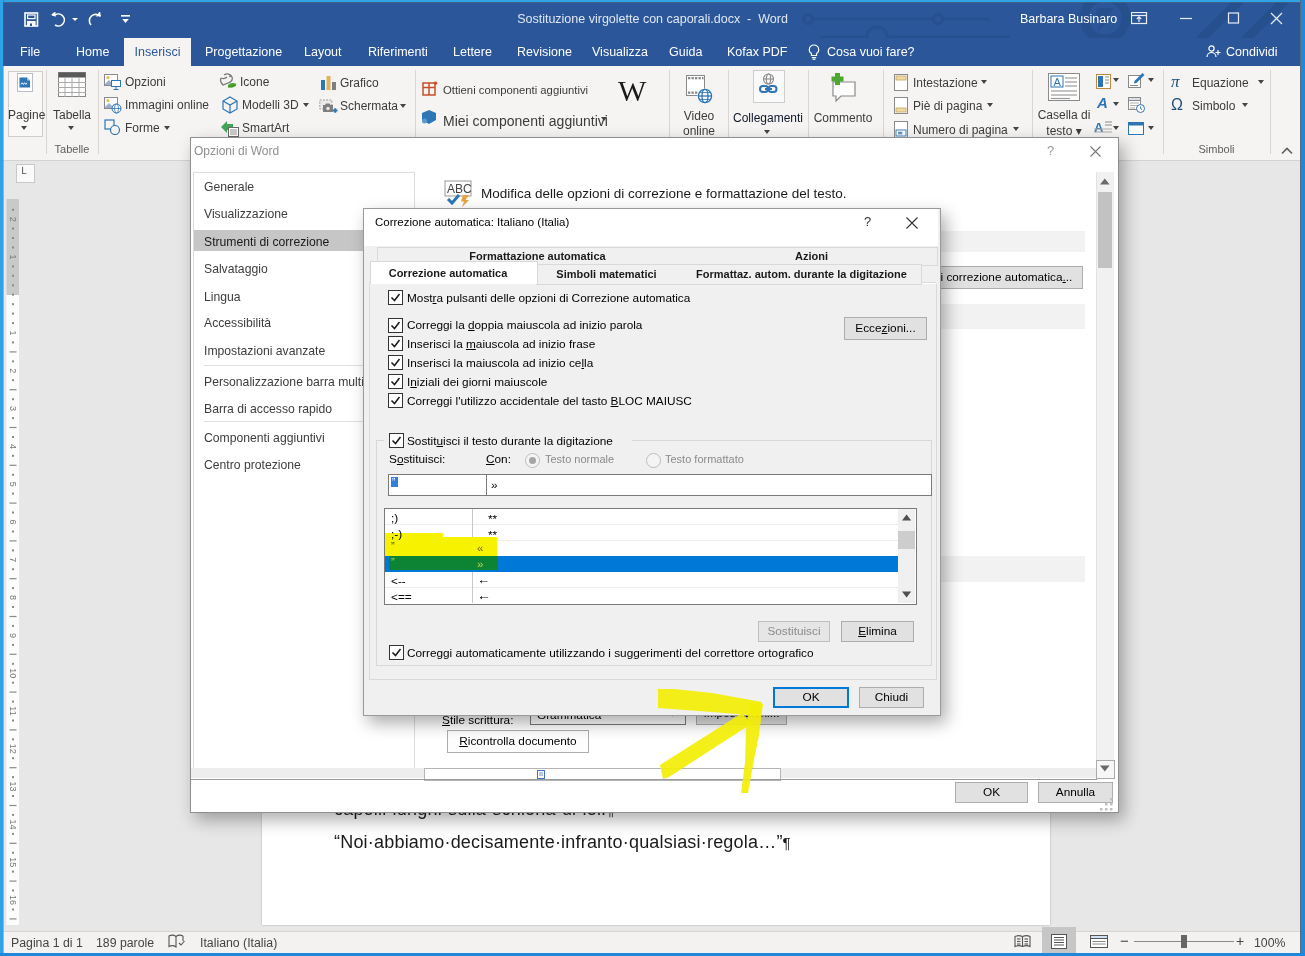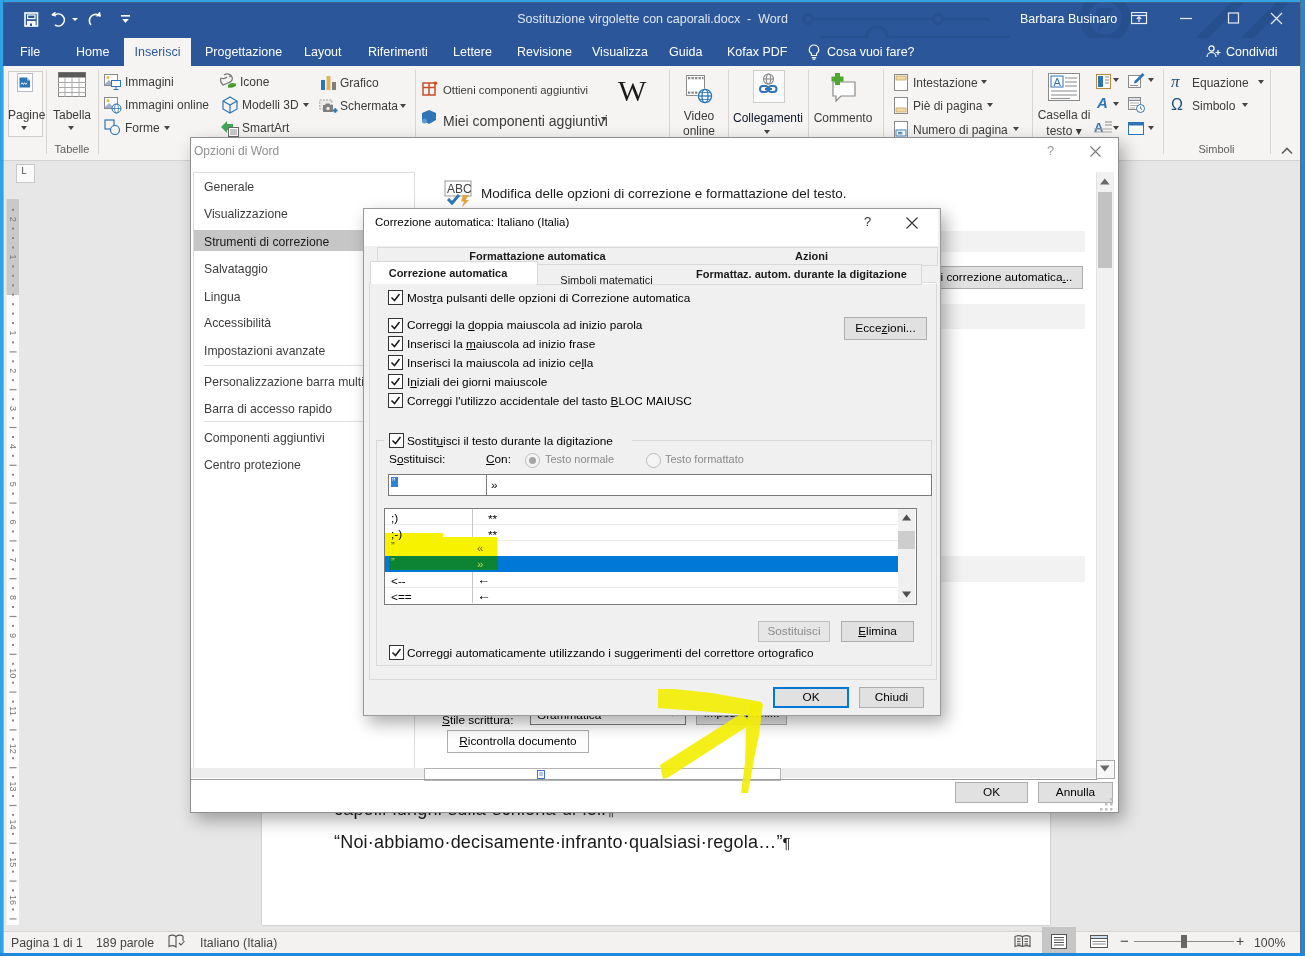--- a/index.html
+++ b/index.html
@@ -149,21 +149,21 @@
 <svg class="abs" style="left:104px;top:74px;" width="18" height="17" viewBox="0 0 18 17">
   <rect x="0.5" y="0.5" width="13" height="11" fill="#fdfdfd" stroke="#8a8a8a"></rect>
   <circle cx="4" cy="3.5" r="1.5" fill="#e8b84b"></circle>
   <path d="M1 10 l4 -4 l3 3 l2 -2 l3 3 l0 1 l-12 0 z" fill="#9ab0cc"></path>
   <g stroke="#2e75b6" fill="none">
         <rect x="7.5" y="6.5" width="9" height="6" fill="#fff"></rect>
         <line x1="12" y1="12.5" x2="12" y2="15"></line>
         <line x1="9.5" y1="15.5" x2="14.5" y2="15.5"></line>
       </g>
 </svg>
-<div class="t ribtxt" style="left:125px;top:75px;">Immagini</div>
+<div class="t ribtxt" style="left:125px;top:75px;">Opzioni</div>
 <svg class="abs" style="left:104px;top:97px;" width="18" height="17" viewBox="0 0 18 17">
   <rect x="0.5" y="0.5" width="13" height="11" fill="#fdfdfd" stroke="#8a8a8a"></rect>
   <circle cx="4" cy="3.5" r="1.5" fill="#e8b84b"></circle>
   <path d="M1 10 l4 -4 l3 3 l2 -2 l3 3 l0 1 l-12 0 z" fill="#9ab0cc"></path>
   <circle cx="12.5" cy="11.5" r="4.5" fill="#fff" stroke="#2e75b6"></circle>
   <g stroke="#2e75b6" fill="none" stroke-width="0.8">
         <ellipse cx="12.5" cy="11.5" rx="2" ry="4.5"></ellipse>
         <line x1="8" y1="11.5" x2="17" y2="11.5"></line>
       </g>
 </svg>
@@ -590,21 +590,21 @@
 <div class="abs" style="left:369px;top:283px;width:566px;height:395px;background:#f0f0f0;border:1px solid #d9d9d9;border-top:1px solid #fff;"></div>
 <div class="abs" style="left:369px;top:282px;width:567px;height:1px;background:#d9d9d9;"></div>
 <div class="abs" style="left:377px;top:247px;width:321px;height:17px;background:#f0f0f0;border:1px solid #d9d9d9;"></div>
 <div class="abs" style="left:698px;top:247px;width:239px;height:17px;background:#f0f0f0;border:1px solid #d9d9d9;border-left:none;"></div>
 <div class="t" style="left:377px;top:250px;width:321px;text-align:center;font-size:11px;font-weight:bold;color:#1a1a1a;">Formattazione automatica</div>
 <div class="t" style="left:698px;top:250px;width:227px;text-align:center;font-size:11px;font-weight:bold;color:#1a1a1a;">Azioni</div>
 <div class="abs" style="left:536px;top:264px;width:141px;height:19px;background:#f0f0f0;border:1px solid #d9d9d9;"></div>
 <div class="abs" style="left:677px;top:264px;width:244px;height:19px;background:#f0f0f0;border:1px solid #d9d9d9;border-left:none;"></div>
 <div class="abs" style="left:370px;top:261px;width:166px;height:22px;background:#fff;border:1px solid #d9d9d9;border-bottom:none;"></div>
 <div class="t" style="left:370px;top:267px;width:156px;text-align:center;font-size:11px;font-weight:bold;color:#1a1a1a;">Correzione automatica</div>
-<div class="t" style="left:536px;top:274px;width:141px;text-align:center;font-size:11px;font-weight:normal;color:#1a1a1a;">Simboli matematici</div>
+<div class="t" style="left:536px;top:268px;width:141px;text-align:center;font-size:11px;font-weight:bold;color:#1a1a1a;">Simboli matematici</div>
 <div class="t" style="left:677px;top:268px;width:249px;text-align:center;font-size:11px;font-weight:bold;color:#1a1a1a;">Formattaz. autom. durante la digitazione</div>
 <div class="cb" style="left:388.0px;top:290.0px;">
       <svg width="13" height="13">
         <path d="M2.5 6.5 L5.5 9.5 L10.5 3" stroke="#1a1a1a" stroke-width="1.5" fill="none"></path>
       </svg>
     </div>
 <div class="t dlgtxt" style="left:407px;top:290.8px;">Most<u>r</u>a pulsanti delle opzioni di Correzione automatica</div>
 <div class="cb" style="left:388.0px;top:317.5px;">
       <svg width="13" height="13">
         <path d="M2.5 6.5 L5.5 9.5 L10.5 3" stroke="#1a1a1a" stroke-width="1.5" fill="none"></path>

